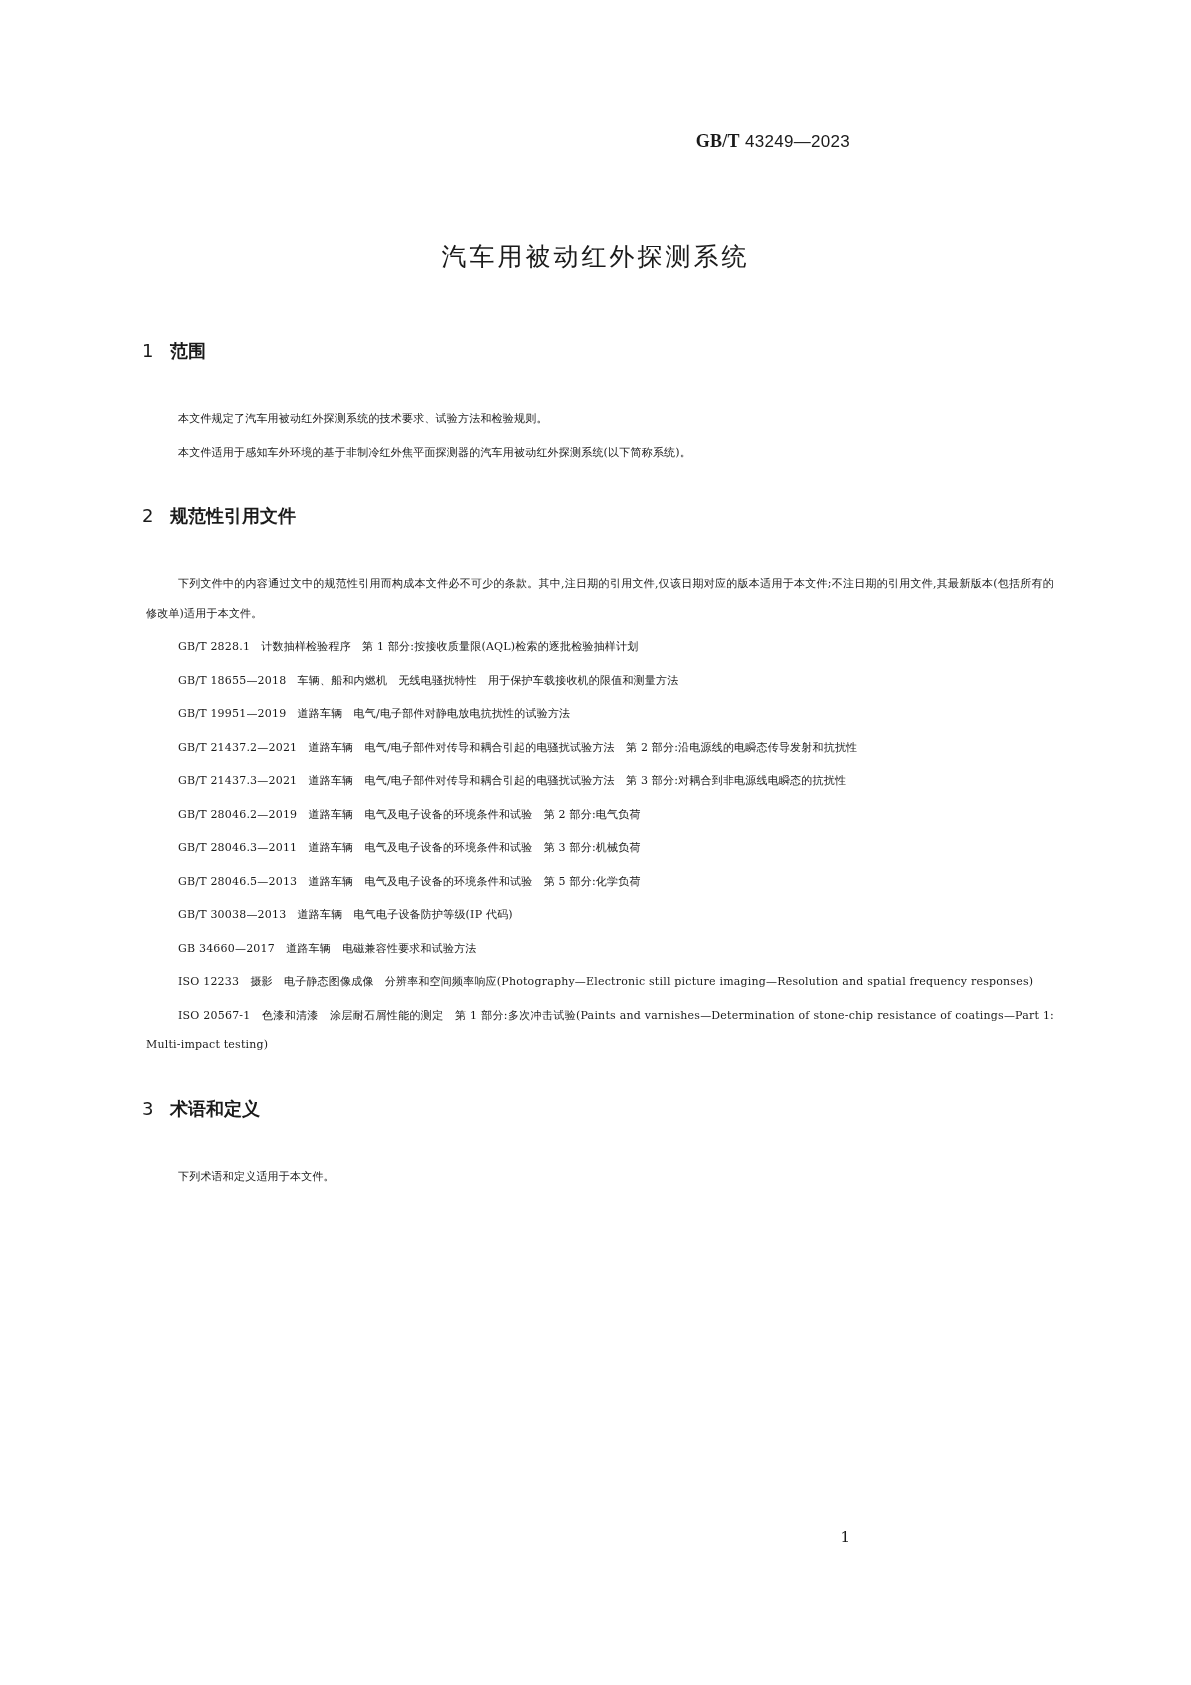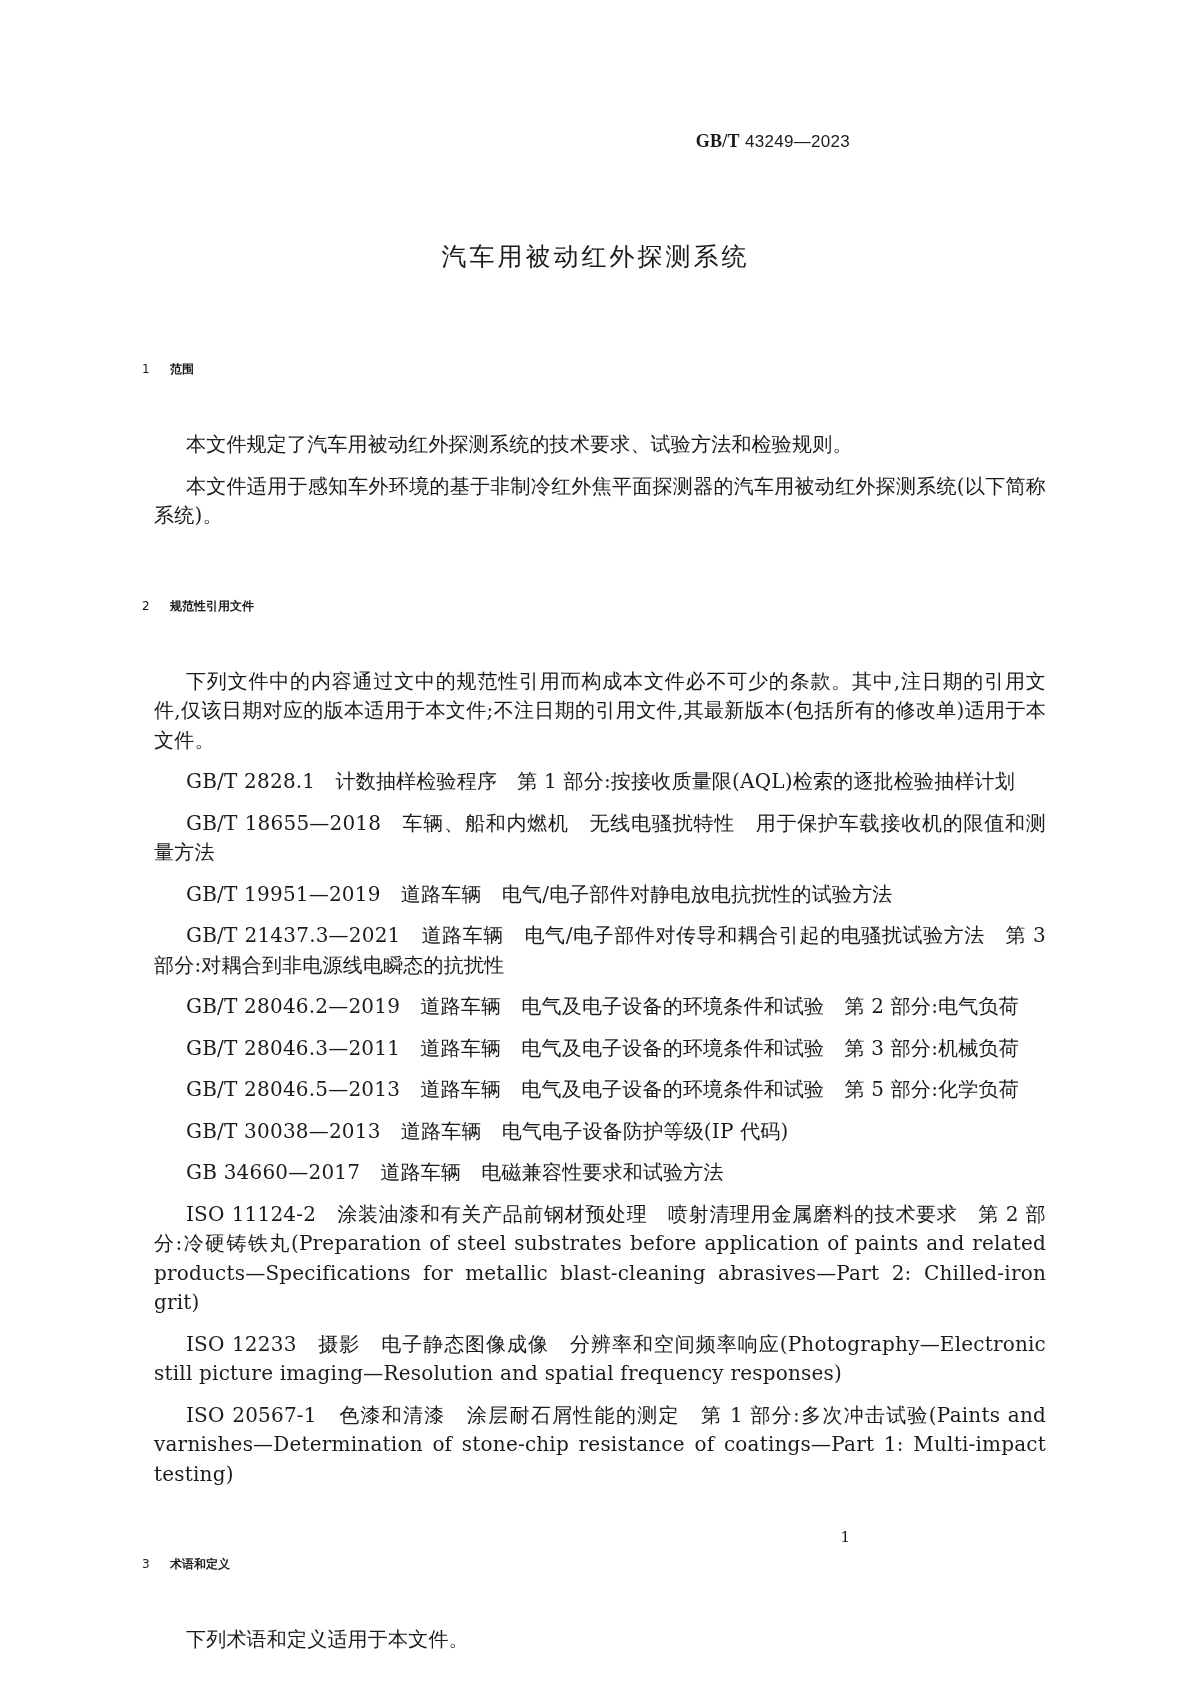--- a/index.html
+++ b/index.html
@@ -5,24 +5,24 @@
   html, body { margin: 0; padding: 0; background: #ffffff; }
   body { width: 1191px; height: 1685px; position: relative; overflow: hidden;
          font-family: "DejaVu Serif", "Liberation Serif", serif; color: #1a1a1a; }
   .page { position: absolute; left: 0; top: 0; width: 984px; height: 1685px; }
   .std-code { position: absolute; right: 134px; top: 131px; font-size: 17px; letter-spacing: 0.3px;
               font-family: "Liberation Sans", "DejaVu Sans", sans-serif; }
   .std-code .prefix { font-family: "Liberation Serif", "DejaVu Serif", serif; font-weight: bold; font-size: 18px; }
   .doc-title { position: absolute; left: 0; width: 1191px; top: 240px; text-align: center;
                font-family: "DejaVu Sans", "Liberation Sans", sans-serif; font-size: 25px; letter-spacing: 3px; }
   .body { position: absolute; left: 142px; width: 916px; top: 340px; }
-  .sec-h { font-family: "DejaVu Sans", "Liberation Sans", sans-serif; font-weight: bold; font-size: 12px;
-           height: 22px; line-height: 22px; margin-top: 18px; }
+  .sec-h { font-family: "DejaVu Sans", "Liberation Sans", sans-serif; font-weight: bold; font-size: 18px;
+           height: 22px; line-height: 22px; }
   .sec-h .num { display: inline-block; width: 28px; font-weight: normal; }
-  p { margin: 12px; font-size: 20px; line-height: 29.5px; text-align: justify; text-indent: 32px;
+  p { margin: 4px; font-size: 11px; line-height: 29.5px; text-align: justify; text-indent: 32px;
       letter-spacing: 0.2px; }
   .gap-after-h { height: 38px; }
   .gap-after-sec { height: 34px; }
   .ref p { text-indent: 32px; }
   .page-num { position: absolute; right: 134px; top: 1528px; font-size: 15px; }
 </style>
 </head>
 <body>
 
 <div class="page">
@@ -46,27 +46,27 @@
 
     <div class="sec-h">
       <span class="num">2</span><span>规范性引用文件</span>
     </div>
     <div class="gap-after-h"></div>
     <p>下列文件中的内容通过文中的规范性引用而构成本文件必不可少的条款。其中,注日期的引用文件,仅该日期对应的版本适用于本文件;不注日期的引用文件,其最新版本(包括所有的修改单)适用于本文件。</p>
     <div class="ref">
       <p>GB/T 2828.1　计数抽样检验程序　第 1 部分:按接收质量限(AQL)检索的逐批检验抽样计划</p>
       <p>GB/T 18655—2018　车辆、船和内燃机　无线电骚扰特性　用于保护车载接收机的限值和测量方法</p>
       <p>GB/T 19951—2019　道路车辆　电气/电子部件对静电放电抗扰性的试验方法</p>
+      <p>GB/T 21437.2—2021　道路车辆　电气/电子部件对传导和耦合引起的电骚扰试验方法　第 2 部分:沿电源线的电瞬态传导发射和抗扰性</p>
       <p>GB/T 21437.3—2021　道路车辆　电气/电子部件对传导和耦合引起的电骚扰试验方法　第 3 部分:对耦合到非电源线电瞬态的抗扰性</p>
       <p>GB/T 28046.2—2019　道路车辆　电气及电子设备的环境条件和试验　第 2 部分:电气负荷</p>
       <p>GB/T 28046.3—2011　道路车辆　电气及电子设备的环境条件和试验　第 3 部分:机械负荷</p>
       <p>GB/T 28046.5—2013　道路车辆　电气及电子设备的环境条件和试验　第 5 部分:化学负荷</p>
       <p>GB/T 30038—2013　道路车辆　电气电子设备防护等级(IP 代码)</p>
       <p>GB 34660—2017　道路车辆　电磁兼容性要求和试验方法</p>
-      <p>ISO 11124-2　涂装油漆和有关产品前钢材预处理　喷射清理用金属磨料的技术要求　第 2 部分:冷硬铸铁丸(Preparation of steel substrates before application of paints and related products—Specifications for metallic blast-cleaning abrasives—Part 2: Chilled-iron grit)</p>
       <p>ISO 12233　摄影　电子静态图像成像　分辨率和空间频率响应(Photography—Electronic still picture imaging—Resolution and spatial frequency responses)</p>
       <p>ISO 20567-1　色漆和清漆　涂层耐石屑性能的测定　第 1 部分:多次冲击试验(Paints and varnishes—Determination of stone-chip resistance of coatings—Part 1: Multi-impact testing)</p>
     </div>
     <div class="gap-after-sec"></div>
 
     <div class="sec-h">
       <span class="num">3</span><span>术语和定义</span>
     </div>
     <div class="gap-after-h"></div>
     <p>下列术语和定义适用于本文件。</p>

